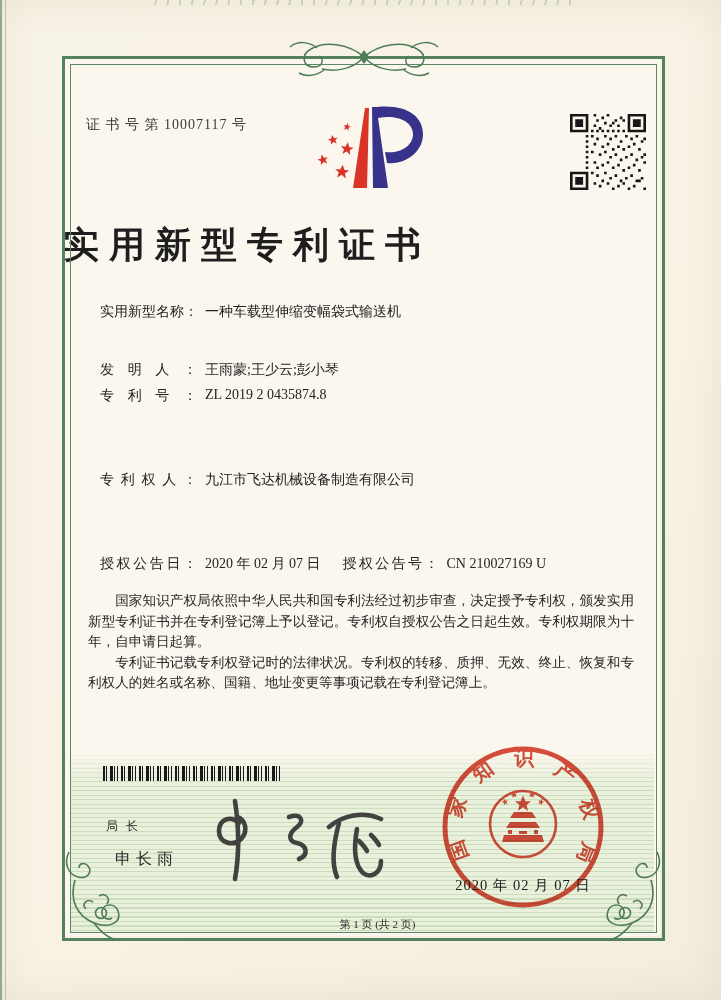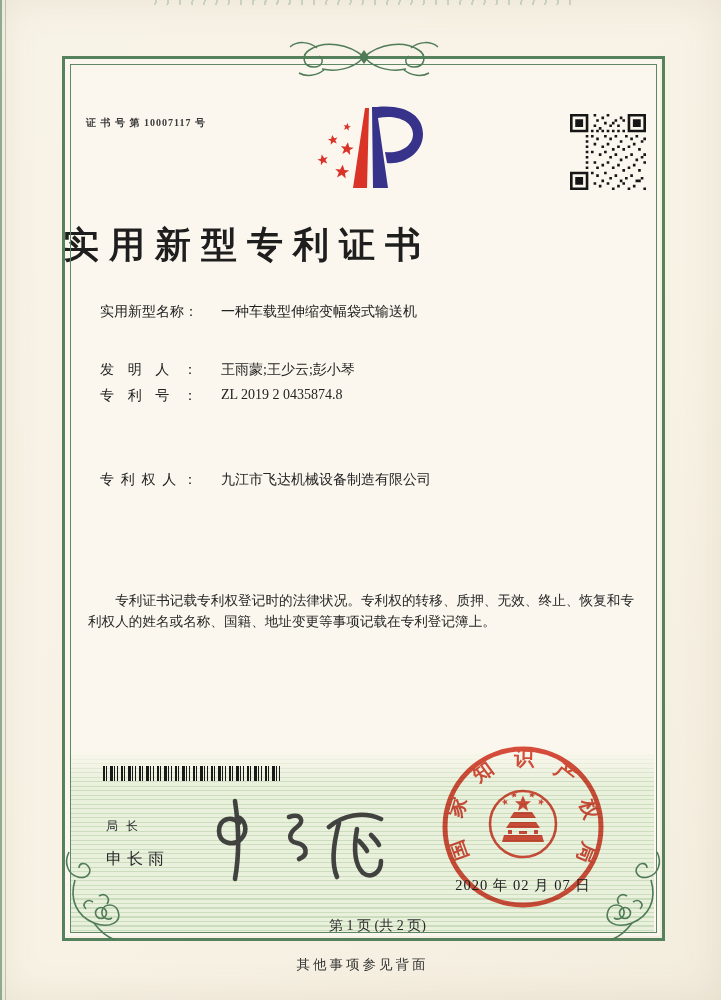--- a/index.html
+++ b/index.html
@@ -17,49 +17,49 @@
   .paper-inner{left:65px;top:59px;width:595px;height:877px;background:#fbf7ee;z-index:0;}
   .frame-outer{left:62px;top:56px;width:597px;height:879px;border:3px solid #55815d;z-index:5;pointer-events:none;}
   .frame-inner{left:70px;top:64px;width:585px;height:867px;border:1px solid #5d8765;z-index:5;pointer-events:none;}
   
   .band{left:71px;top:750px;width:583px;height:182px;z-index:1;
       background:#e9f0dc;
       background-image:repeating-linear-gradient(180deg,rgba(146,184,130,.34) 0 1px,rgba(0,0,0,0) 1px 4.5px);}
   .band::before{content:"";position:absolute;left:0;top:0;width:100%;height:34px;
       background:linear-gradient(180deg,#fbf7ee 0%,rgba(251,247,238,0) 100%);}
   
-  .cert-no{left:86px;top:116px;font-size:10px;letter-spacing:1px;color:#3a3a3a;z-index:2;font-weight:bold;}
+  .cert-no{left:86px;top:116px;font-size:14px;letter-spacing:1px;color:#3a3a3a;z-index:2;}
   .logo{left:310px;top:104px;z-index:2;}
   .qr{left:570px;top:114px;z-index:2;}
   .title{left:63px;top:221px;width:603px;text-align:left;font-size:36px;font-weight:700;
          letter-spacing:10px;color:#1e1e1e;z-index:2;}
   
   .frow{position:absolute;left:100px;font-size:14px;color:#232323;z-index:2;white-space:nowrap;}
   .flabel{display:inline-block;width:97px;text-align:justify;text-align-last:justify;vertical-align:top;}
-  .fval{margin-left:24px;}
+  .fval{margin-left:8px;}
   .flabel2{display:inline-block;width:96px;text-align:justify;text-align-last:justify;margin-left:22px;vertical-align:top;}
   .r0{top:303px}.r1{top:361px}.r2{top:387px}.r3{top:429px}.r4{top:471px}.r5{top:513px}.r6{top:555px}
   
   .paras{left:88px;top:591px;width:546px;font-size:13.6px;line-height:20.5px;color:#262626;z-index:2;text-align:justify;}
   .paras p{margin:0;text-indent:2em;}
   
   .barcode{left:103px;top:766px;width:177px;height:15px;z-index:2;
       background:repeating-linear-gradient(90deg,#191919 0 2px,transparent 2px 3px,#191919 3px 4px,
       transparent 4px 7px,#191919 7px 10px,transparent 10px 11px,#191919 11px 12px,transparent 12px 14px,
       #191919 14px 15px,transparent 15px 18px);}
   
   .sig-role{left:106px;top:818px;font-size:12px;letter-spacing:8px;color:#2a2a2a;z-index:2;}
-  .sig-name{left:106px;top:849px;font-size:16px;letter-spacing:5px;color:#2a2a2a;z-index:2;}
+  .sig-name{left:115px;top:849px;font-size:16px;letter-spacing:5px;color:#2a2a2a;z-index:2;}
   .sig-svg{left:205px;top:793px;z-index:2;}
   
   .seal{left:438px;top:742px;z-index:2;mix-blend-mode:multiply;opacity:.92;}
   .seal-date{left:438px;top:876px;width:170px;text-align:center;font-size:14.5px;color:#1c1c1c;
       letter-spacing:1px;z-index:3;}
   
-  .page-info{left:63px;top:917px;width:629px;text-align:center;font-size:14px;color:#2b2b2b;z-index:3;font-family:Liberation Serif, serif;}
+  .page-info{left:63px;top:917px;width:629px;text-align:center;font-size:11px;color:#2b2b2b;z-index:3;font-family:Liberation Serif, serif;}
   .back-note{left:63px;top:956px;width:599px;text-align:center;font-size:13.5px;letter-spacing:3px;color:#333;z-index:2;}
   
   .ornament-top{left:254px;top:39px;z-index:6;pointer-events:none;}
   .corner-br{left:599px;top:850px;z-index:6;pointer-events:none;}
   .corner-bl{left:63px;top:850px;z-index:6;transform:scaleX(-1);pointer-events:none;}
 </style>
 </head>
 <body>
 
 <div class="page">
@@ -116,22 +116,26 @@
   </div>
   <div class="frow r1">
     <span class="flabel">发明人：</span><span class="fval">王雨蒙;王少云;彭小琴</span>
   </div>
   <div class="frow r2">
     <span class="flabel">专利号：</span><span class="fval">ZL 2019 2 0435874.8</span>
   </div>
   <div class="frow r4">
     <span class="flabel">专利权人：</span><span class="fval">九江市飞达机械设备制造有限公司</span>
   </div>
+  <div class="frow r6">
+    <span class="flabel">授权公告日：</span><span class="fval">2020 年 02 月 07 日</span><span class="flabel2">授权公告号：</span><span class="fval">CN 210027169 U</span>
+  </div>
 
   <div class="abs paras">
+    <p>国家知识产权局依照中华人民共和国专利法经过初步审查，决定授予专利权，颁发实用新型专利证书并在专利登记簿上予以登记。专利权自授权公告之日起生效。专利权期限为十年，自申请日起算。</p>
     <p>专利证书记载专利权登记时的法律状况。专利权的转移、质押、无效、终止、恢复和专利权人的姓名或名称、国籍、地址变更等事项记载在专利登记簿上。</p>
   </div>
 
   <div class="abs barcode"></div>
 
   <div class="abs sig-role">局长</div>
   <div class="abs sig-name">申长雨</div>
   <svg class="abs sig-svg" width="200" height="90" viewBox="0 0 200 90">
     <g fill="none" stroke="#2b2b2b" stroke-width="4.6" stroke-linecap="round" stroke-linejoin="round" opacity="0.88">
       <path d="M34,30 C26,22 14,26 14,38 C14,50 28,54 36,46 C44,38 40,26 32,24"></path>
@@ -165,21 +169,20 @@
         <path d="M72,76 L98,76 L94,70 L76,70 Z"></path>
         <path d="M68,86 L102,86 L98,80 L72,80 Z"></path>
         <path d="M64,100 L106,100 L104,93 L66,93 Z"></path>
         <path d="M70,88h4v4h-4z M96,88h4v4h-4z M81,89h8v3h-8z"></path>
       </g>
     </g>
   </svg>
   <div class="abs seal-date">2020 年 02 月 07 日</div>
 
   <div class="abs page-info">第 1 页 (共 2 页)</div>
-  <div class="abs back-note">其他事项参见背面</div>
 
   <div class="abs frame-outer"></div>
   <div class="abs frame-inner"></div>
 
   <svg class="abs ornament-top" width="220" height="40" viewBox="0 0 220 40">
     <g id="tol" fill="none" stroke="#4f7b57" stroke-width="1.5">
       <path d="M110,18 C94,4 70,2 57,10 C46,16 49,28 60,28 C68,28 71,21 65,17"></path>
       <path d="M108,20 C98,30 82,33 68,30"></path>
       <path d="M63,9 C55,2 43,2 36,8"></path>
       <path d="M70,31 C62,37 52,38 45,34"></path>

